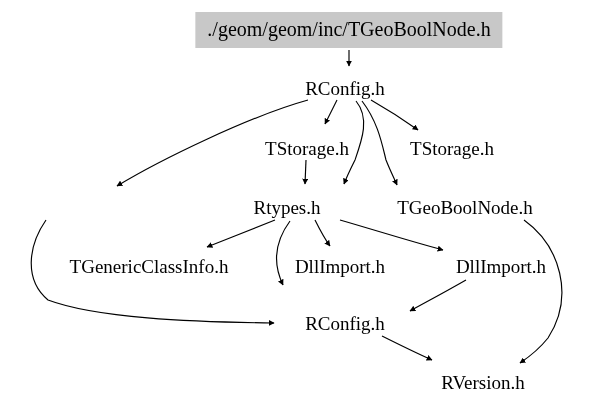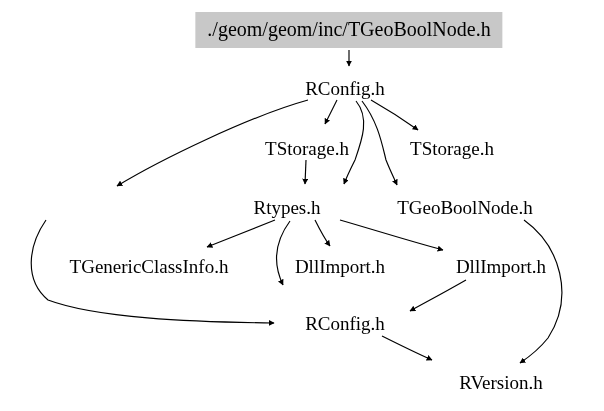--- a/index.html
+++ b/index.html
@@ -99,15 +99,15 @@
   <div class="node" style="left:465px; top:207px;">TGeoBoolNode.h</div>
 
   <div class="node" style="left:149px; top:266px;">TGenericClassInfo.h</div>
 
   <div class="node" style="left:340px; top:266px;">DllImport.h</div>
 
   <div class="node" style="left:501px; top:266px;">DllImport.h</div>
 
   <div class="node" style="left:345px; top:323px;">RConfig.h</div>
 
-  <div class="node" style="left:501px; top:382px;">RVersion.h</div>
+  <div class="node" style="left:483px; top:382px;">RVersion.h</div>
 
 </div>
 
 </body></html>

